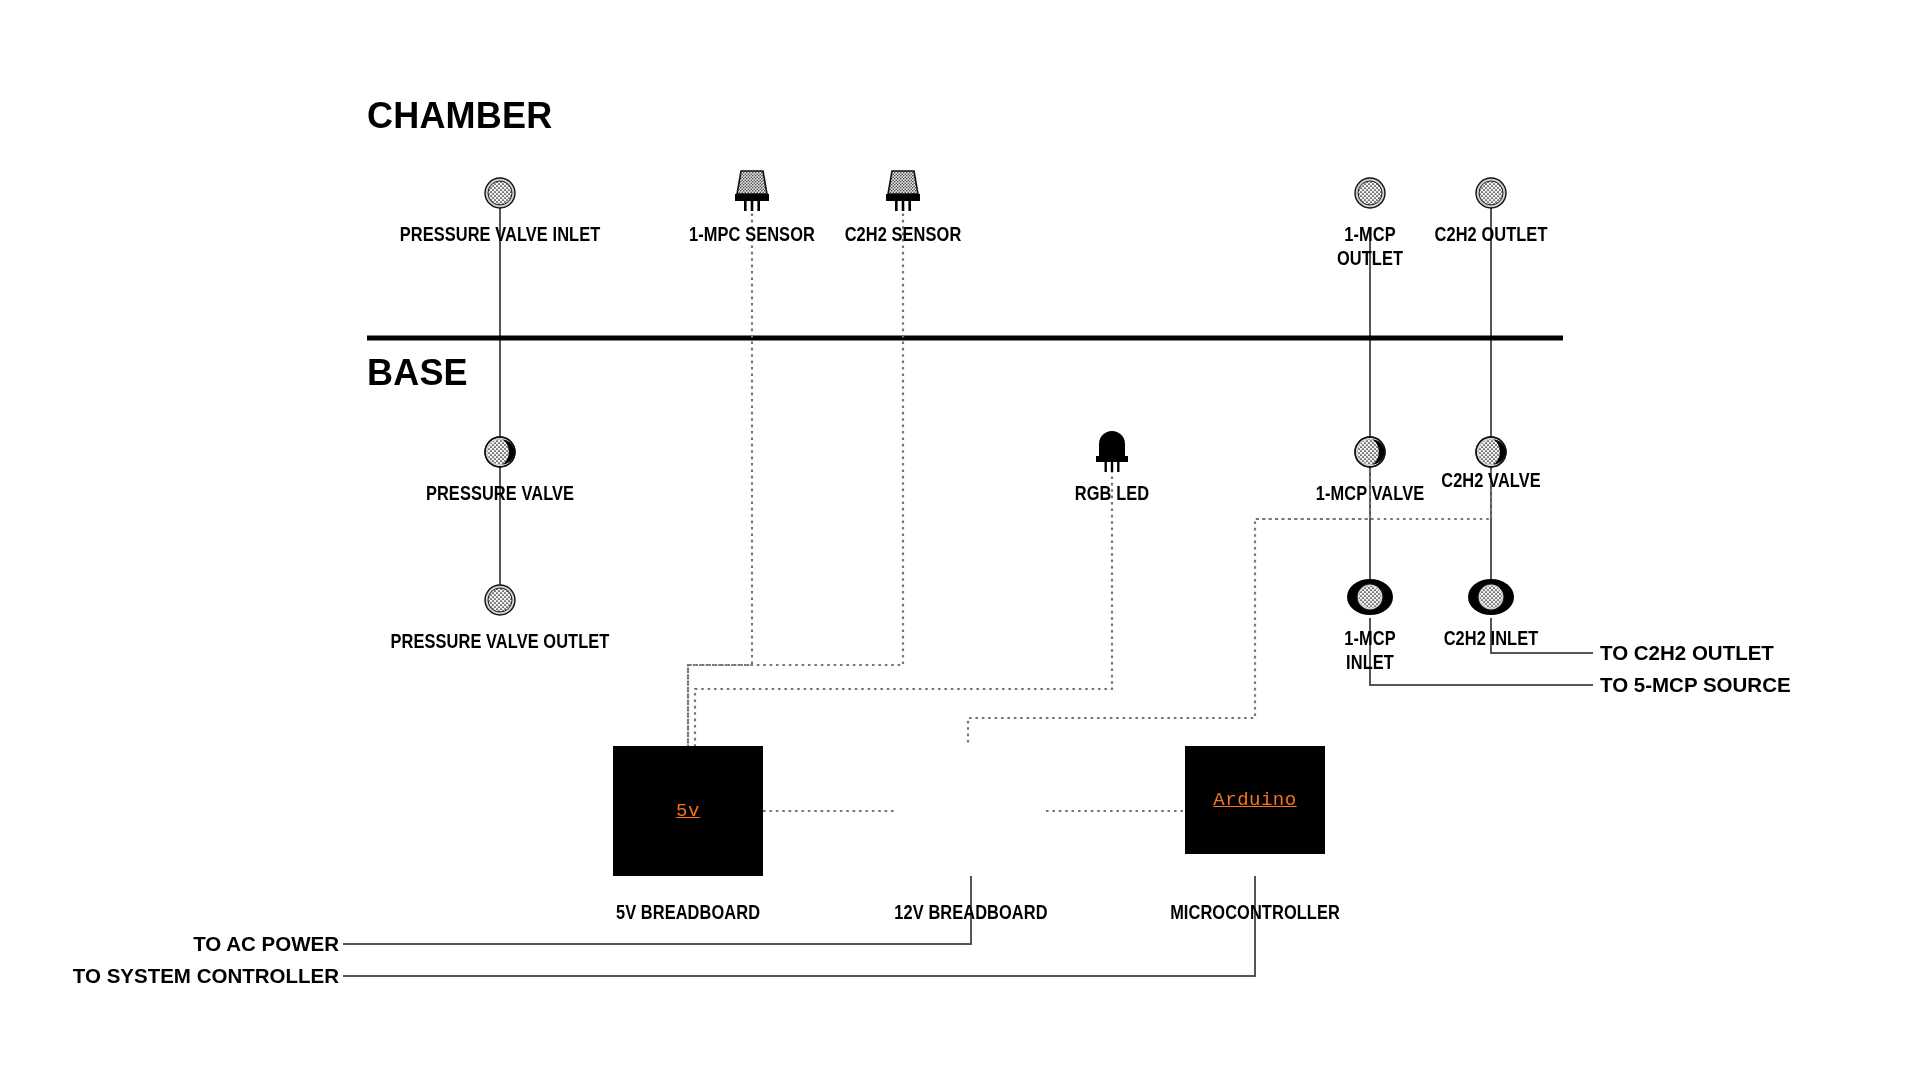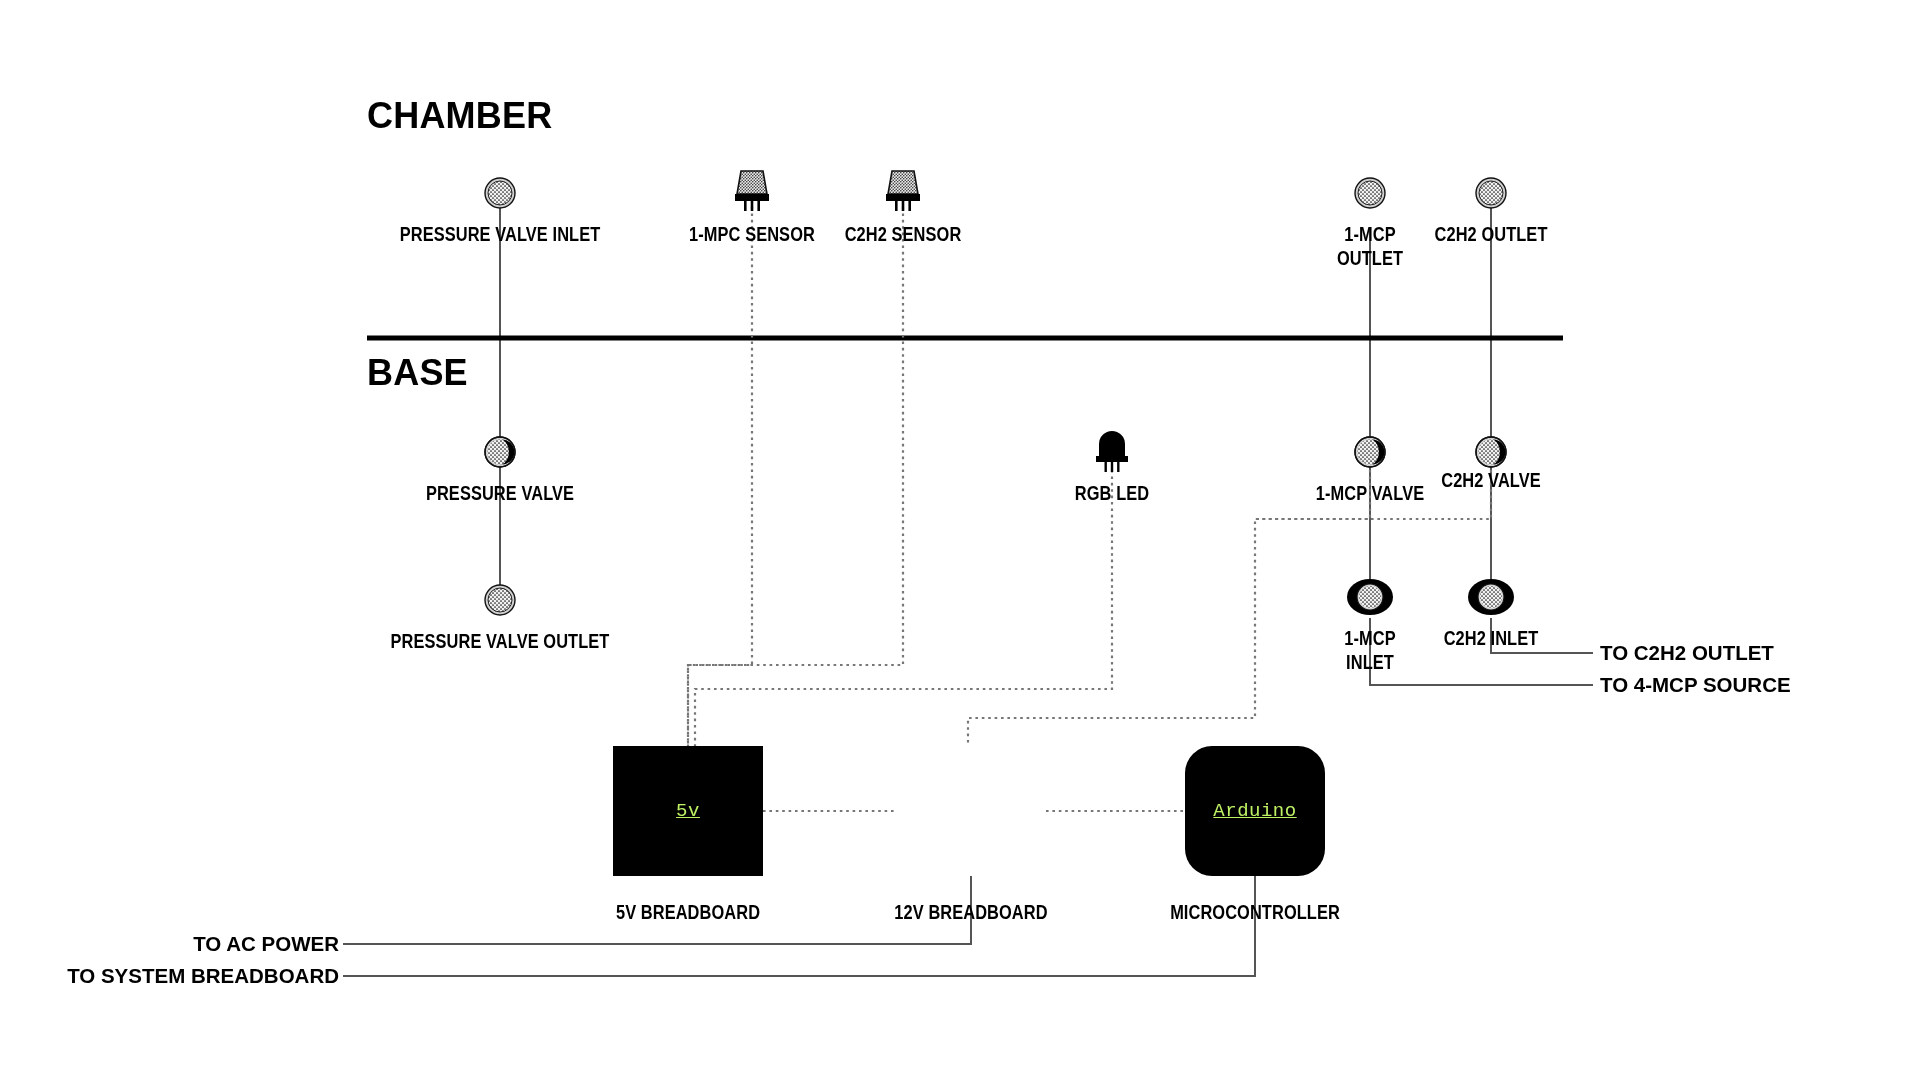--- a/index.html
+++ b/index.html
@@ -27,21 +27,21 @@
   }
   .edge-label{
     font-family:"Liberation Sans","DejaVu Sans",sans-serif;
     font-weight:bold;font-size:20.5px;
     transform:scaleX(.80);transform-origin:right center;
     white-space:nowrap;
   }
   .edge-label.left-anchor{transform-origin:left center;}
   .box-label{
     font-family:"Liberation Mono","DejaVu Sans Mono",monospace;
-    font-size:19px;color:#bef264;text-decoration:underline;
+    font-size:19px;color:#f97316;text-decoration:underline;
     white-space:nowrap;letter-spacing:.5px;
   }
 
   .abs{position:absolute;}
   .ctr{position:absolute;transform:translateX(-50%);}
   .ctr .comp-label{display:inline-block;}
 
   .blackbox{
     position:absolute;background:#000000;
     display:flex;align-items:center;justify-content:center;
@@ -204,40 +204,40 @@
     <div class="comp-label" style="white-space:pre;">1-MCP
 INLET</div>
   </div>
   <div class="ctr" style="left:1491px;top:626px;">
     <div class="comp-label">C2H2 INLET</div>
   </div>
 
   <div class="blackbox" style="left:613px;top:746px;width:150px;height:130px;">
     <span class="box-label">5v</span>
   </div>
-  <div class="blackbox" style="left:1185px;top:746px;width:140px;height:130px;border-radius:27px;">
+  <div class="blackbox" style="left:1185px;top:746px;width:140px;height:108px;">
     <span class="box-label">Arduino</span>
   </div>
 
   <div class="ctr" style="left:688px;top:900px;">
     <div class="comp-label">5V BREADBOARD</div>
   </div>
   <div class="ctr" style="left:971px;top:900px;">
     <div class="comp-label">12V BREADBOARD</div>
   </div>
   <div class="ctr" style="left:1255px;top:900px;">
     <div class="comp-label">MICROCONTROLLER</div>
   </div>
 
   <div class="abs" style="left:1600px;top:641px;">
     <span class="edge-label left-anchor">TO C2H2 OUTLET</span>
   </div>
   <div class="abs" style="left:1600px;top:673px;">
-    <span class="edge-label left-anchor">TO 4-MCP SOURCE</span>
+    <span class="edge-label left-anchor">TO 5-MCP SOURCE</span>
   </div>
   <div class="abs" style="left:339px;top:932px;transform:translateX(-100%);">
     <span class="edge-label">TO AC POWER</span>
   </div>
   <div class="abs" style="left:339px;top:964px;transform:translateX(-100%);">
-    <span class="edge-label">TO SYSTEM BREADBOARD</span>
+    <span class="edge-label">TO SYSTEM CONTROLLER</span>
   </div>
 
 </div>
 
 </body></html>

